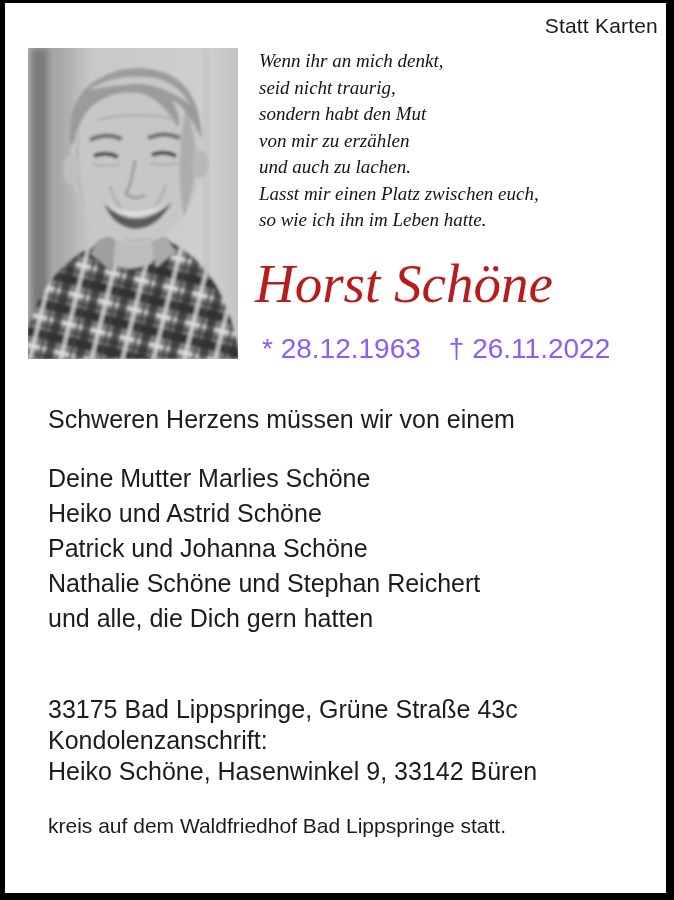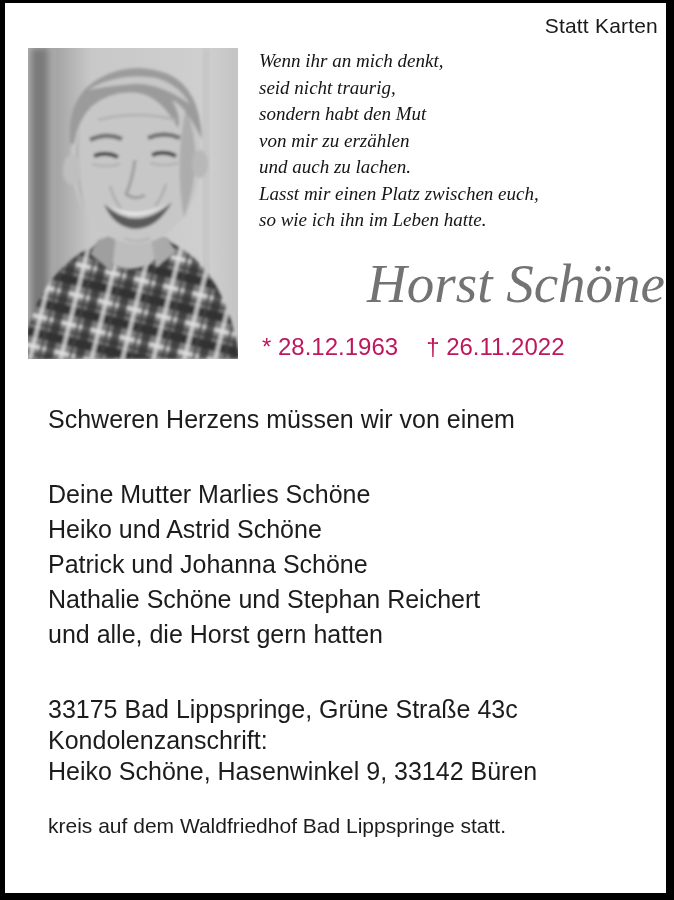--- a/index.html
+++ b/index.html
@@ -29,32 +29,31 @@
     font-style:italic;
     font-size:19px;line-height:26.5px;
     color:#141414;
     white-space:nowrap;
   }
   .name{
     left:250px;top:251px;width:410px;
     font-family:"Liberation Serif",serif;
     font-style:italic;
     font-size:55px;line-height:60px;
-    color:#737373;
+    color:#b91c1c;
     white-space:nowrap;
-    text-align:right;
   }
   .dates{
     left:257px;top:330px;
-    font-size:24px;color:#be185d;white-space:nowrap;
+    font-size:28px;color:#8b5cf6;white-space:nowrap;
   }
   .dates .death-date{margin-left:28px;}
   .block{left:43px;white-space:nowrap;}
   .intro{top:399px;font-size:25px;line-height:35px;text-align:center;}
-  .mourners{top:474px;font-size:25px;line-height:35px;}
+  .mourners{top:458px;font-size:25px;line-height:35px;}
   .address{top:691px;font-size:25px;line-height:31px;}
   .funeral{top:807px;font-size:21px;line-height:31px;}
 </style>
 </head>
 <body>
 
 <div class="page">
 
   <div class="abs statt">Statt Karten</div>
 
@@ -147,21 +146,21 @@
 
   <div class="abs block intro">
     <div>Schweren Herzens müssen wir von einem</div>
   </div>
 
   <div class="abs block mourners">
     <div>Deine Mutter Marlies Schöne</div>
     <div>Heiko und Astrid Schöne</div>
     <div>Patrick und Johanna Schöne</div>
     <div>Nathalie Schöne und Stephan Reichert</div>
-    <div>und alle, die Horst gern hatten</div>
+    <div>und alle, die Dich gern hatten</div>
   </div>
 
   <div class="abs block address">
     <div>33175 Bad Lippspringe, Grüne Straße 43c</div>
     <div>Kondolenzanschrift:</div>
     <div>Heiko Schöne, Hasenwinkel 9, 33142 Büren</div>
   </div>
 
   <div class="abs block funeral">
     <div>kreis auf dem Waldfriedhof Bad Lippspringe statt.</div>

